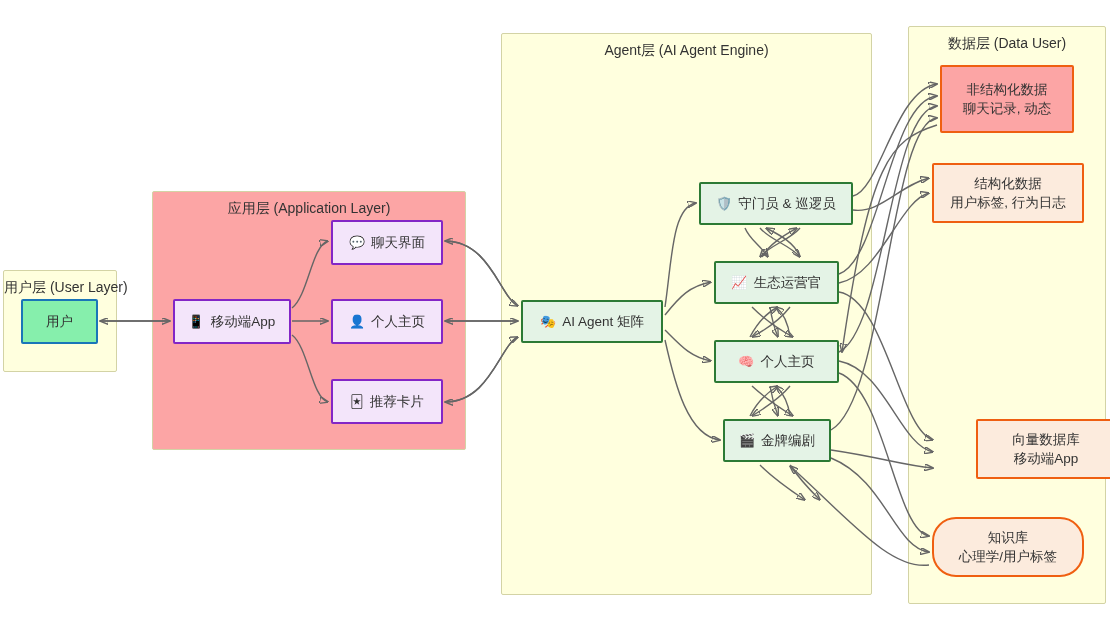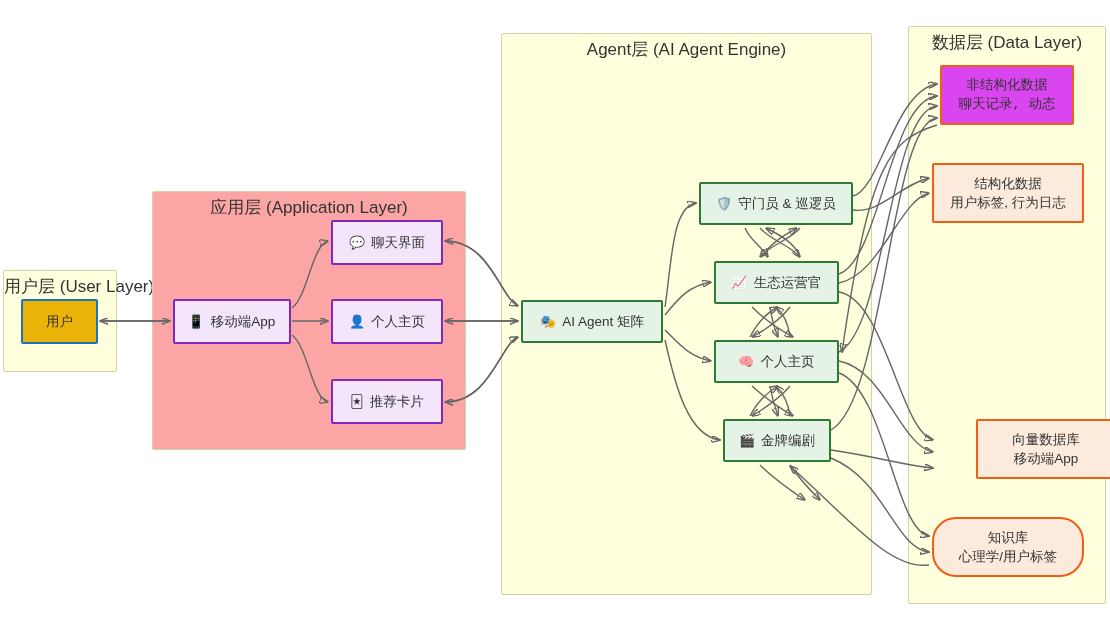--- a/index.html
+++ b/index.html
@@ -24,21 +24,21 @@
     background: #ffffde;
     border: 1px solid #d3d3a5;
     border-radius: 2px;
   }
   .layer-title {
     position: absolute;
     top: 8px;
     left: 0;
     width: 100%;
     text-align: center;
-    font-size: 17px;
+    font-size: 14px;
     color: #333333;
     line-height: 16px;
     white-space: nowrap;
   }
   .node {
     position: absolute;
     box-sizing: border-box;
     display: flex;
     flex-direction: column;
     align-items: center;
@@ -102,21 +102,21 @@
       <div class="layer" style="left: 3px; top: 270px; width: 114px; height: 102px; background: rgb(255, 255, 222); border-color: rgb(211, 211, 165);">
         <div class="layer-title">用户层 (User Layer)</div>
       </div>
       <div class="layer" style="left: 152px; top: 191px; width: 314px; height: 259px; background: #fca5a5; border-color: rgb(211, 211, 165);">
         <div class="layer-title">应用层 (Application Layer)</div>
       </div>
       <div class="layer" style="left: 501px; top: 33px; width: 371px; height: 562px; background: rgb(255, 255, 222); border-color: rgb(211, 211, 165);">
         <div class="layer-title">Agent层 (AI Agent Engine)</div>
       </div>
       <div class="layer" style="left: 908px; top: 26px; width: 198px; height: 578px; background: rgb(255, 255, 222); border-color: rgb(211, 211, 165);">
-        <div class="layer-title">数据层 (Data Layer)</div>
+        <div class="layer-title">数据层 (Data User)</div>
       </div>
     </div>
   <svg class="edges" viewBox="0 0 1110 636" xmlns="http://www.w3.org/2000/svg">
     <defs>
       <marker id="arrowend" markerWidth="9" markerHeight="7" refX="8.4" refY="3.5" orient="auto" markerUnits="userSpaceOnUse">
         <path d="M 0 0 L 9 3.5 L 0 7 z" fill="#666666" stroke="none"></path>
       </marker>
     </defs>
     <g id="edge-paths">
         <path d="M 100 321 L 170 321" marker-end="url(#arrowend)"></path>
@@ -160,21 +160,21 @@
         <path d="M 790 465 C 800 480 810 490 820 500" marker-end="url(#arrowend)"></path>
         <path d="M 800 257 C 795 243 780 235 766 228" marker-end="url(#arrowend)"></path>
         <path d="M 762 257 C 770 243 785 235 797 228" marker-end="url(#arrowend)"></path>
         <path d="M 790 337 C 788 322 782 312 776 307" marker-end="url(#arrowend)"></path>
         <path d="M 750 337 C 758 322 768 312 778 307" marker-end="url(#arrowend)"></path>
         <path d="M 790 416 C 788 400 782 392 776 386" marker-end="url(#arrowend)"></path>
         <path d="M 750 416 C 758 400 768 392 778 386" marker-end="url(#arrowend)"></path>
       </g>
   </svg>
   <div id="nodes">
-      <div class="node n-user" style="left: 21px; top: 299px; width: 77px; height: 45px; background: #eab308; border-color: rgb(26, 117, 184);">
+      <div class="node n-user" style="left: 21px; top: 299px; width: 77px; height: 45px; background: #86efac; border-color: rgb(26, 117, 184);">
         <div class="ln">用户</div>
       </div>
       <div class="node n-app" style="left: 173px; top: 299px; width: 118px; height: 45px; background: rgb(243, 229, 250); border-color: rgb(131, 38, 198);">
         <div class="row">
           <span class="ico">📱</span>
           <span class="ln">移动端App</span>
         </div>
       </div>
       <div class="node n-app" style="left: 331px; top: 220px; width: 112px; height: 45px; background: rgb(243, 229, 250); border-color: rgb(131, 38, 198);">
         <div class="row">
@@ -217,21 +217,21 @@
           <span class="ico">🧠</span>
           <span class="ln">个人主页</span>
         </div>
       </div>
       <div class="node n-agent" style="left: 723px; top: 419px; width: 108px; height: 43px; background: rgb(228, 243, 230); border-color: rgb(44, 122, 53);">
         <div class="row">
           <span class="ico">🎬</span>
           <span class="ln">金牌编剧</span>
         </div>
       </div>
-      <div class="node n-data" style="left: 940px; top: 65px; width: 134px; height: 60px; background: #d946ef; border-color: rgb(239, 95, 17); font-family: Liberation Mono, monospace;">
+      <div class="node n-data" style="left: 940px; top: 65px; width: 134px; height: 68px; background: #fca5a5; border-color: rgb(239, 95, 17);">
         <div class="ln">非结构化数据</div>
         <div class="ln">聊天记录, 动态</div>
       </div>
       <div class="node n-data" style="left: 932px; top: 163px; width: 152px; height: 60px; background: rgb(252, 235, 221); border-color: rgb(239, 95, 17);">
         <div class="ln">结构化数据</div>
         <div class="ln">用户标签, 行为日志</div>
       </div>
       <div class="node n-data" style="left: 936px; top: 419px; width: 140px; height: 60px; background: rgb(252, 235, 221); border-color: rgb(239, 95, 17); margin-left: 40px;">
         <div class="ln">向量数据库</div>
         <div class="ln">移动端App</div>

